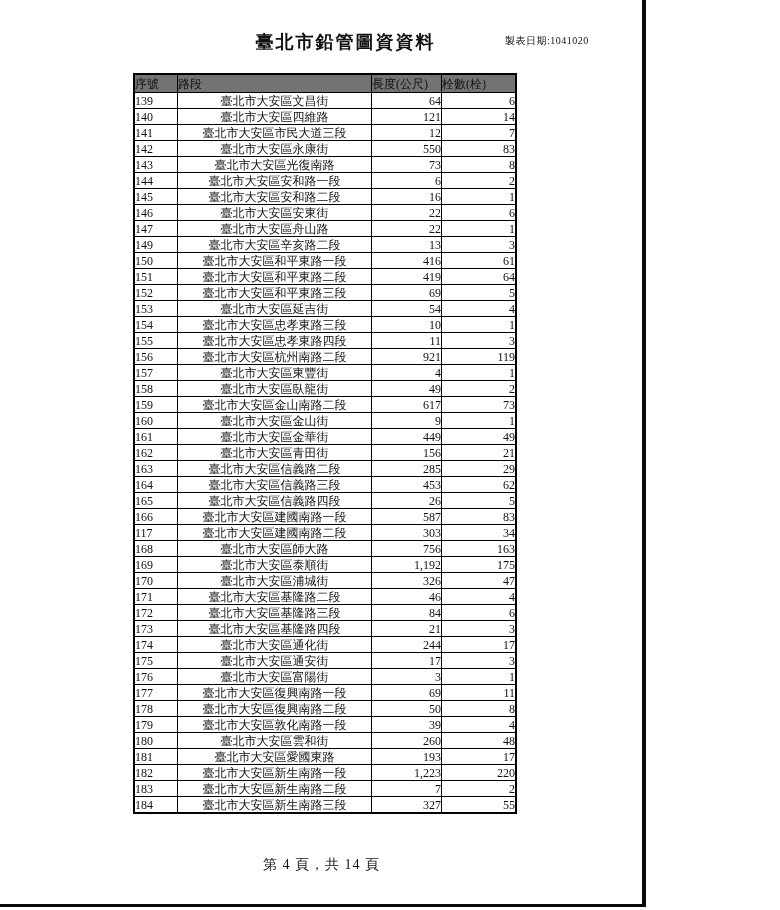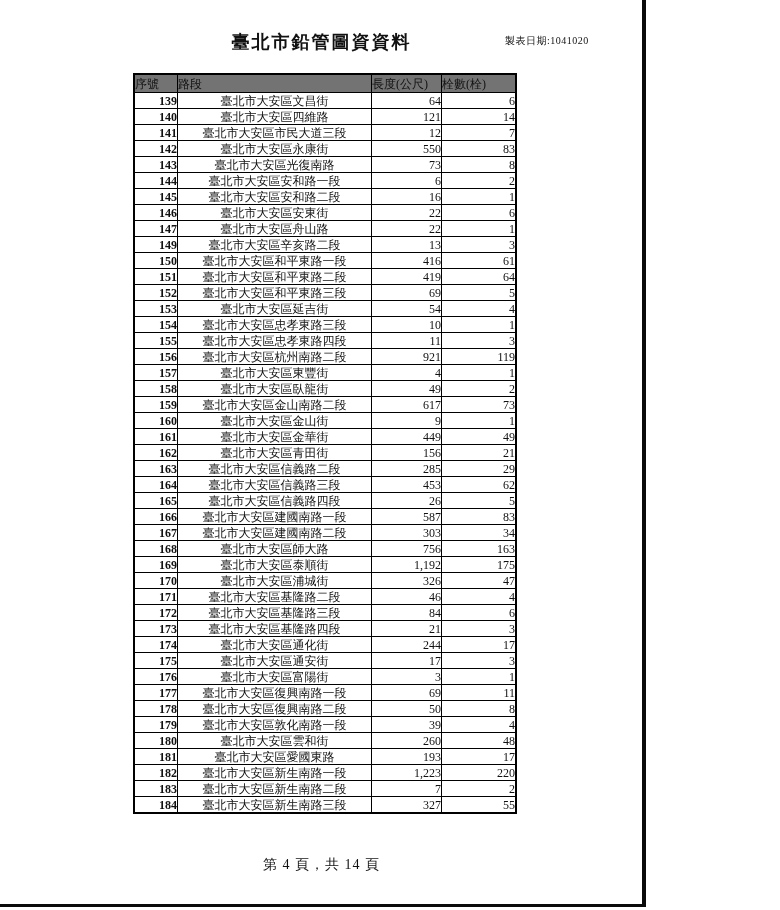--- a/index.html
+++ b/index.html
@@ -42,20 +42,21 @@
   }
   .doc-title {
     position: absolute;
     left: 0;
     top: 30px;
     width: 643px;
     text-align: center;
     font-size: 18px;
     font-weight: bold;
     letter-spacing: 2px;
+    padding-left: 24px;
   }
   .doc-date {
     position: absolute;
     left: 505px;
     top: 34px;
     font-size: 10px;
     letter-spacing: 0.5px;
   }
   table.data {
     position: absolute;
@@ -78,21 +79,21 @@
     background: #737373;
     height: 17px;
     font-weight: normal;
     text-align: left;
   }
   table.data td { height: 15px; }
   .c1 { width: 42px;  text-align: center; }
   .c2 { width: 193px; text-align: center; }
   .c3 { width: 69px;  text-align: right; }
   .c4 { width: 73px;  text-align: right; }
-  td.c1 { padding-right: 4px; text-align: right; font-weight: bold; }
+  td.c1 { padding-right: 4px; text-align: left; }
   td.c2 { padding-left: 4px; }
   td.c3, td.c4 { padding-right: 7px; }
   .doc-footer {
     position: absolute;
     left: 0;
     top: 856px;
     width: 643px;
     text-align: center;
     font-size: 14px;
     letter-spacing: 1px;
@@ -274,21 +275,21 @@
             <td class="c3">26</td>
             <td class="c4">5</td>
           </tr>
           <tr>
             <td class="c1">166</td>
             <td class="c2">臺北市大安區建國南路一段</td>
             <td class="c3">587</td>
             <td class="c4">83</td>
           </tr>
           <tr>
-            <td class="c1">167</td>
+            <td class="c1">117</td>
             <td class="c2">臺北市大安區建國南路二段</td>
             <td class="c3">303</td>
             <td class="c4">34</td>
           </tr>
           <tr>
             <td class="c1">168</td>
             <td class="c2">臺北市大安區師大路</td>
             <td class="c3">756</td>
             <td class="c4">163</td>
           </tr>

